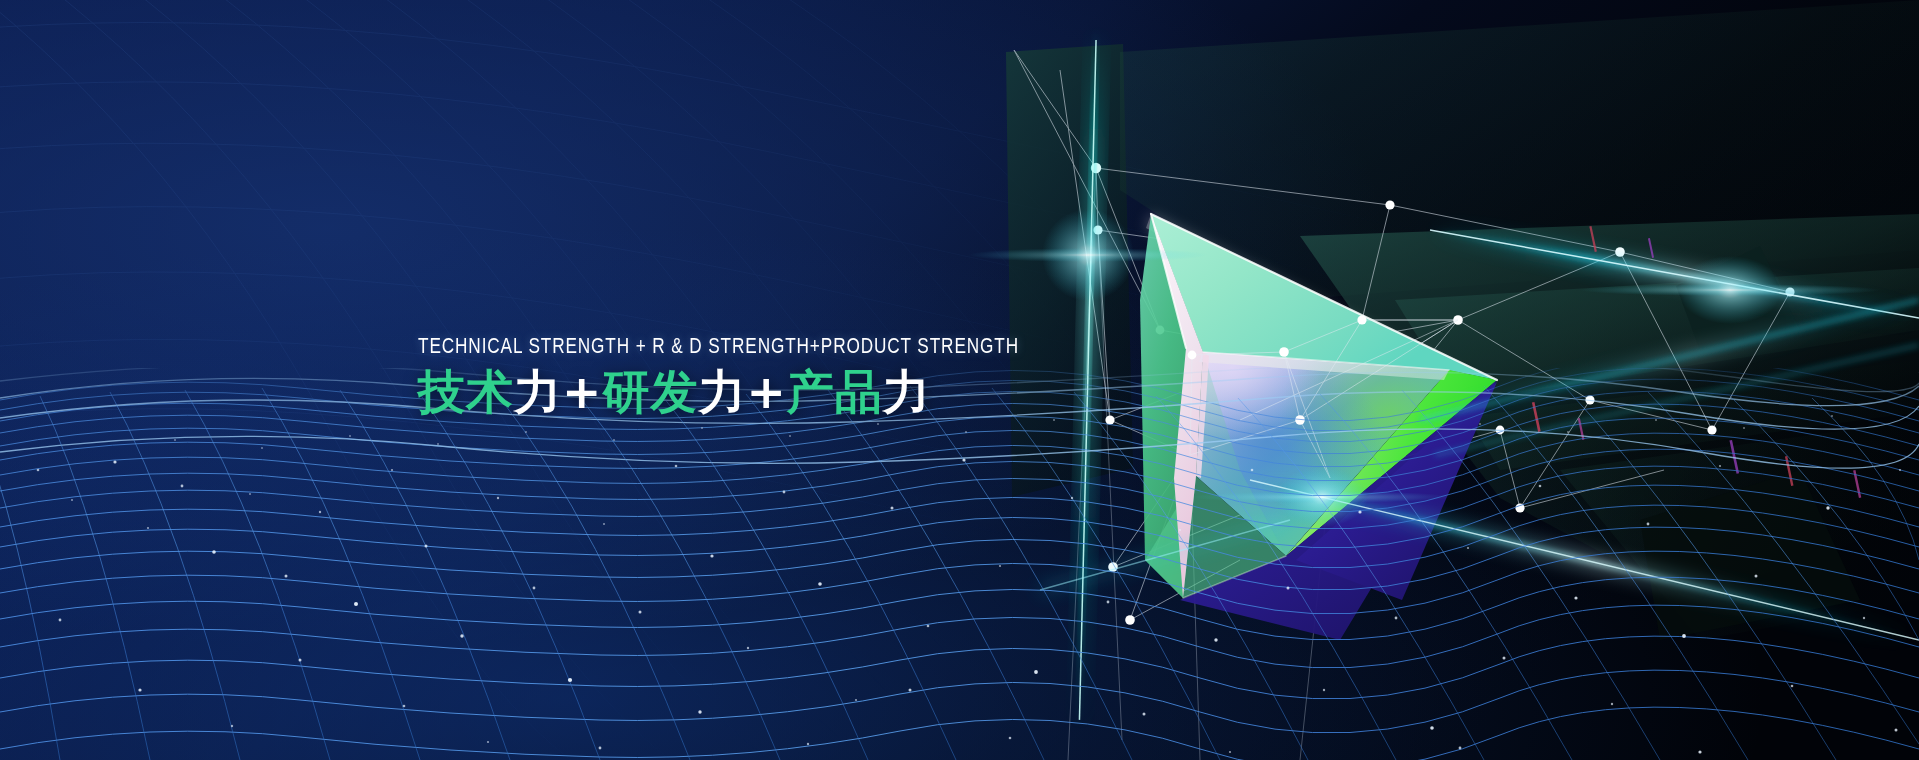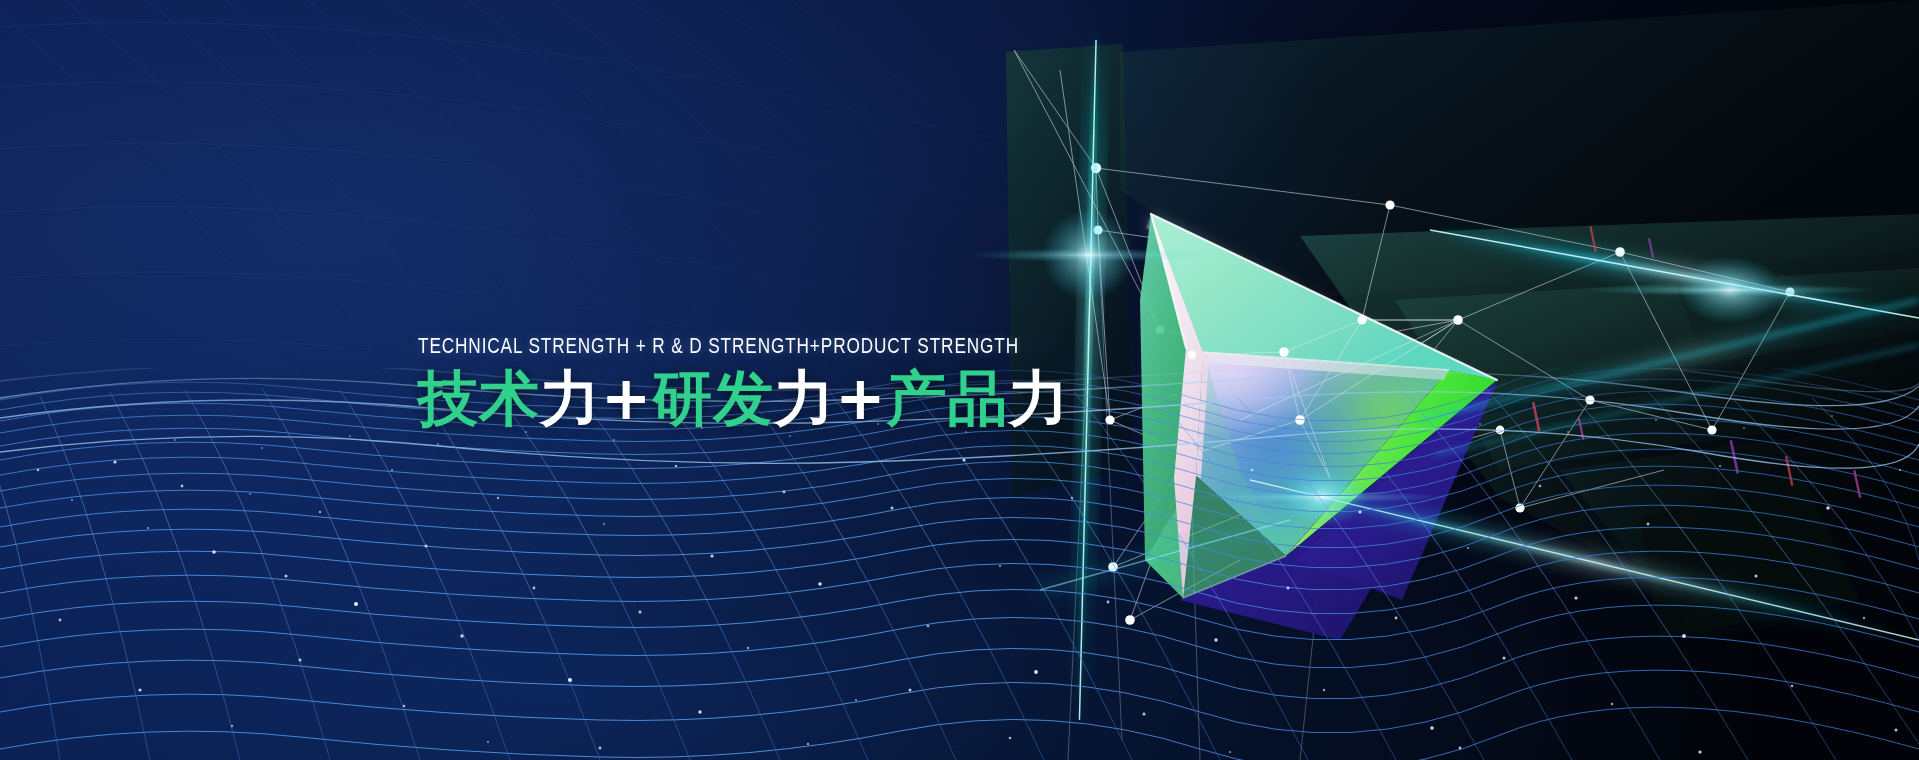--- a/index.html
+++ b/index.html
@@ -15,21 +15,21 @@
   
   #hero-text{position:absolute;left:418px;top:336px;z-index:40;
              user-select:none;white-space:nowrap;}
 
   #eyebrow{font-size:21.5px;line-height:1;color:#ffffff;
            letter-spacing:1.1px;font-weight:400;
            font-family:"Liberation Sans Narrow","Liberation Sans",sans-serif;
            transform:scaleX(.80);transform-origin:left center;
            text-shadow:0 0 10px rgba(150,200,255,.35);}
 
-  #headline{margin-top:9px;font-size:60px;line-height:1.06;
+  #headline{margin-top:9px;font-size:47px;line-height:1.06;
             font-weight:700;letter-spacing:1px;
             font-family:"DejaVu Sans","Liberation Sans",sans-serif;
             text-shadow:0 2px 14px rgba(0,0,0,.55);}
   #headline span{display:inline;}
   .c-green{color:#2fd18d;}
   .c-white{color:#ffffff;}
 </style>
 </head>
 <body>
 

